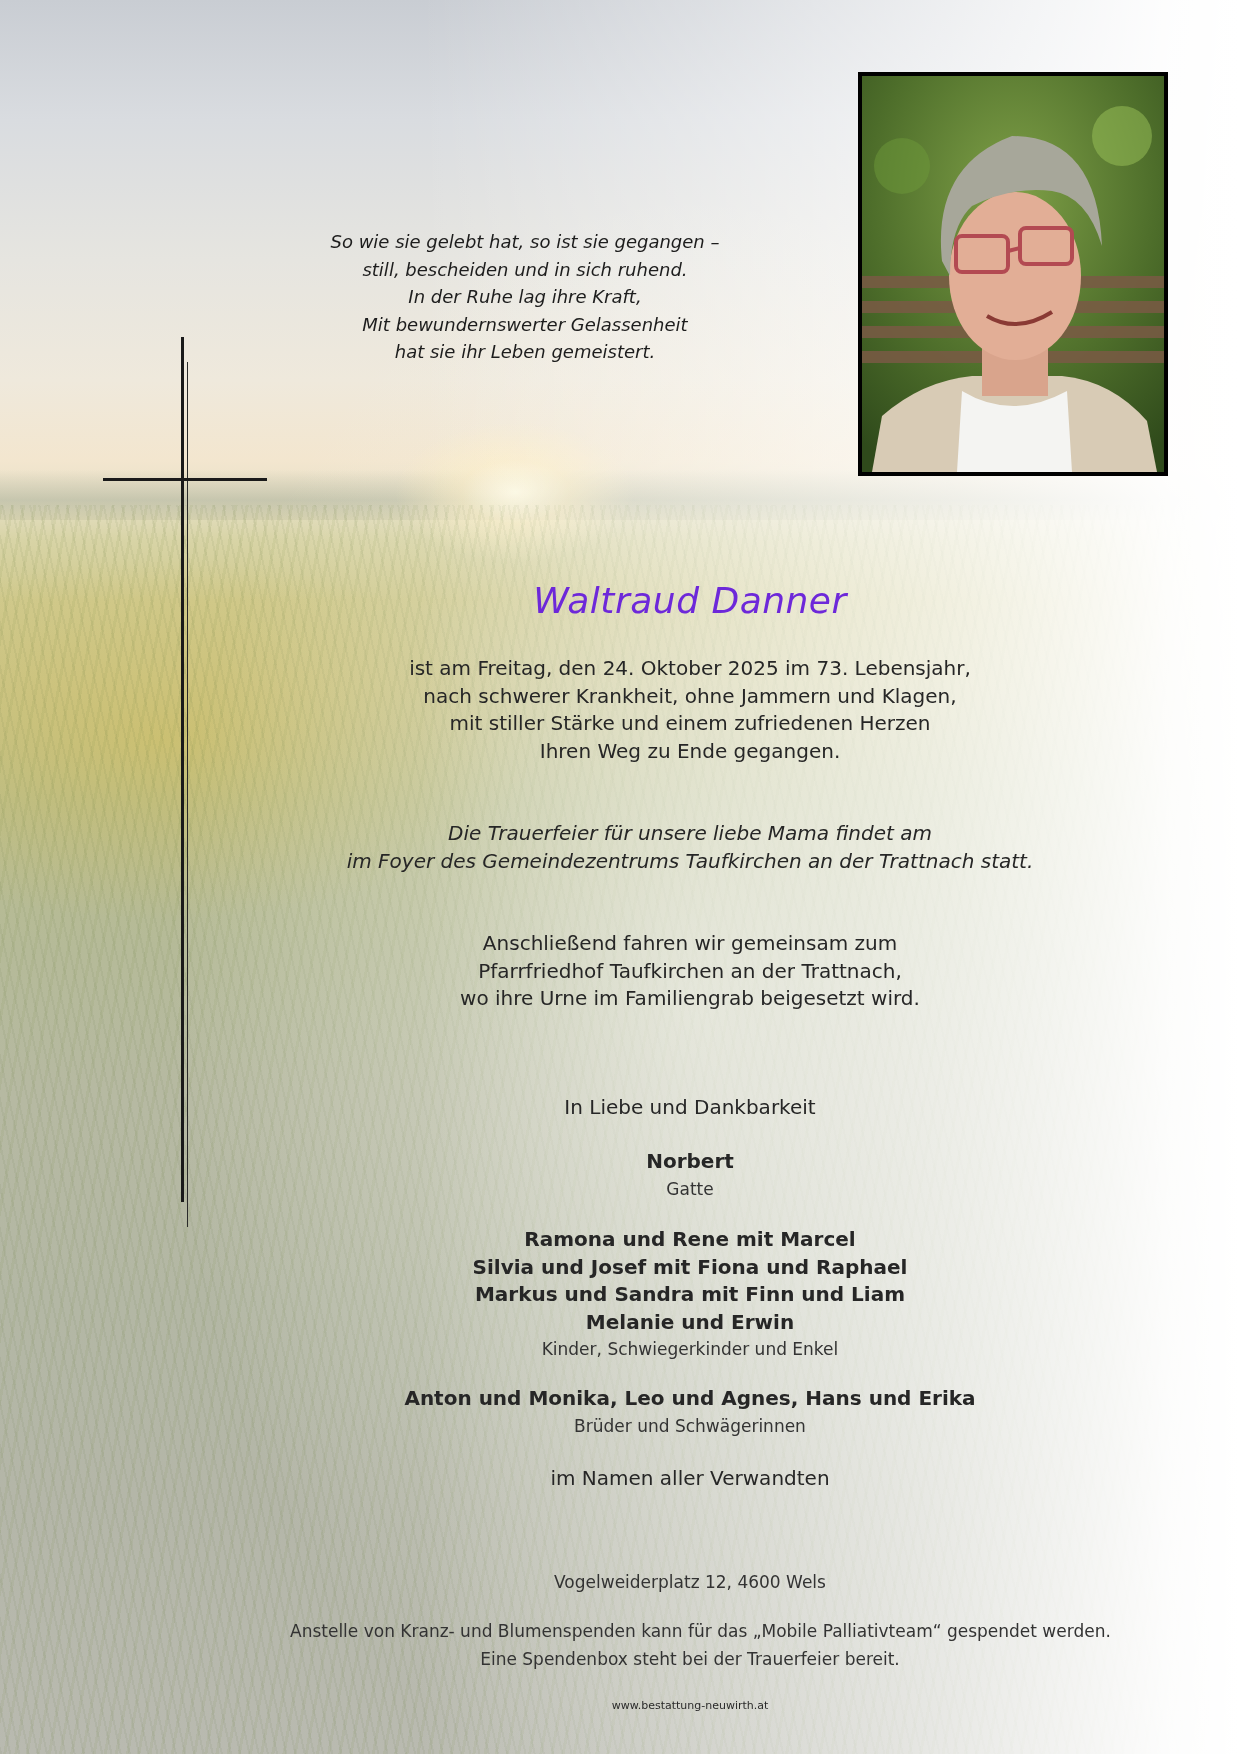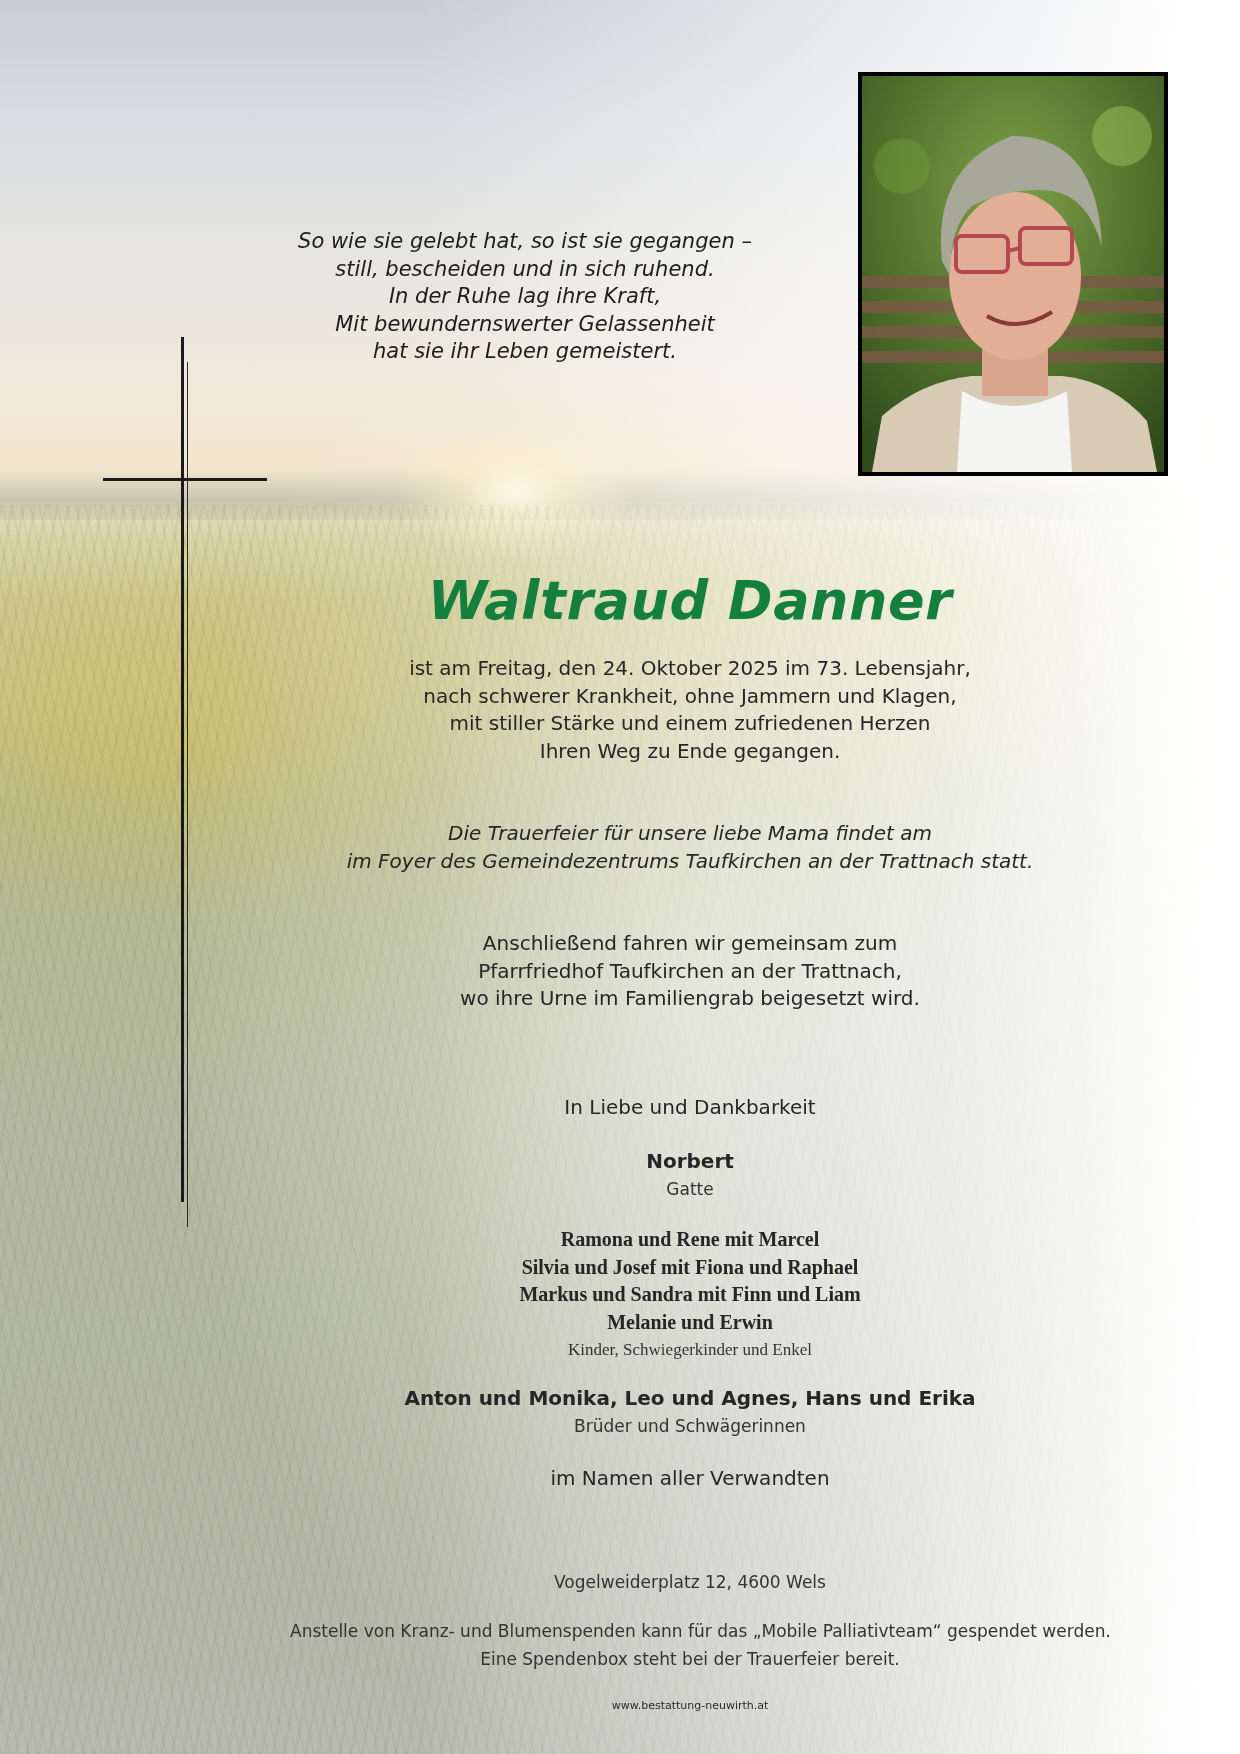--- a/index.html
+++ b/index.html
@@ -57,35 +57,35 @@
     .photo-frame {
       position: absolute; left: 858px; top: 72px; width: 302px; height: 396px;
       border: 4px solid #000; background: #4e6a2c; overflow: hidden;
     }
     .photo-frame svg { display: block; width: 100%; height: 100%; }
 
     
     .center-col { position: absolute; left: 290px; width: 800px; text-align: center; }
     .poem {
       position: absolute; left: 290px; top: 228px; width: 470px; text-align: center;
-      font-style: italic; font-size: 21px; line-height: 27.5px; color: #1d1d1d;
+      font-style: italic; font-size: 18px; line-height: 27.5px; color: #1d1d1d;
     }
     .name {
-      top: 566px; font-size: 54px; font-style: italic; font-weight: bold; line-height: 70px;
-      color: #15803d; letter-spacing: 0.5px;
+      top: 566px; font-size: 36px; font-style: italic; font-weight: normal; line-height: 70px;
+      color: #6d28d9; letter-spacing: 0.5px;
     }
     .para { font-size: 20px; line-height: 27.5px; color: #262626; }
     .para .line { display: block; white-space: nowrap; }
     .bold { font-weight: bold; }
     .p1 { top: 655px; }
     .p2 { top: 820px; font-style: italic; }
     .p3 { top: 930px; }
     .thanks { top: 1094px; }
     .husband { top: 1148px; }
-    .children { top: 1226px; font-family: Liberation Serif, serif; }
+    .children { top: 1226px; }
     .siblings { top: 1385px; }
     .relatives { top: 1465px; }
     .address { top: 1569px; }
     .donation { top: 1618px; }
     .role { font-size: 17px; color: #333; }
     .url { top: 1696px; font-size: 11px; line-height: 20px; color: #2a2a2a; }
   </style>
 </head>
 <body>
 

